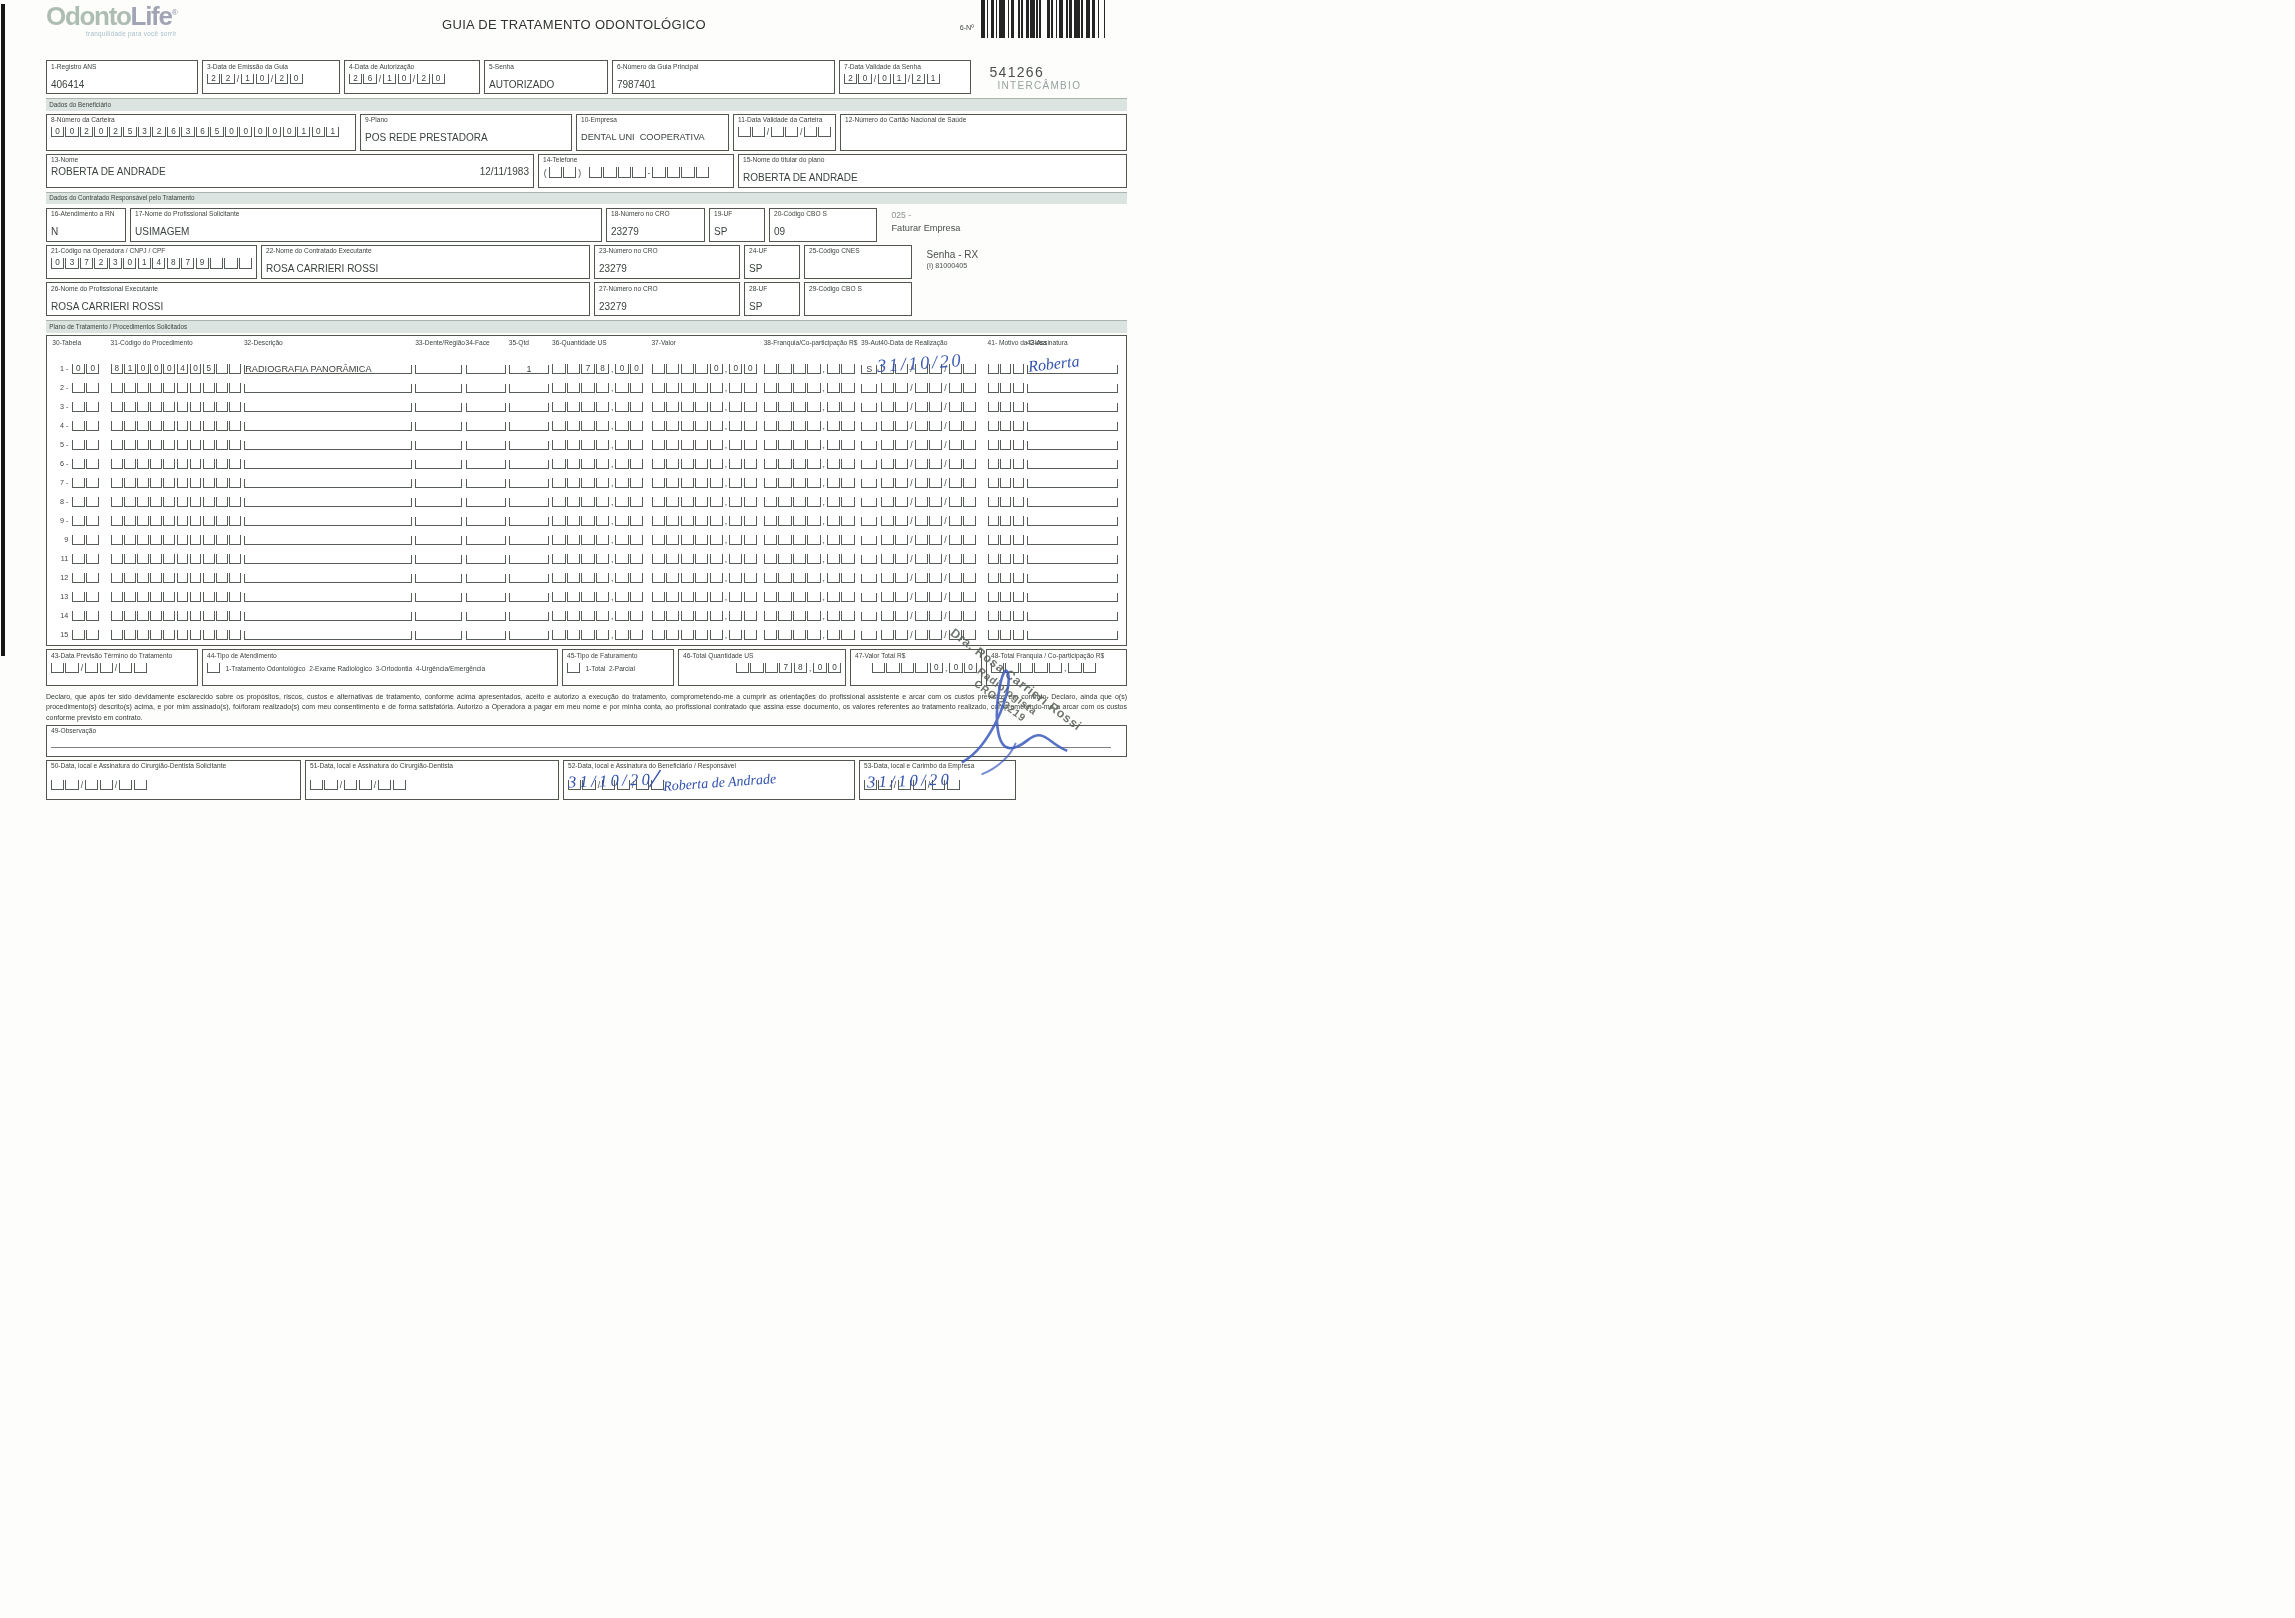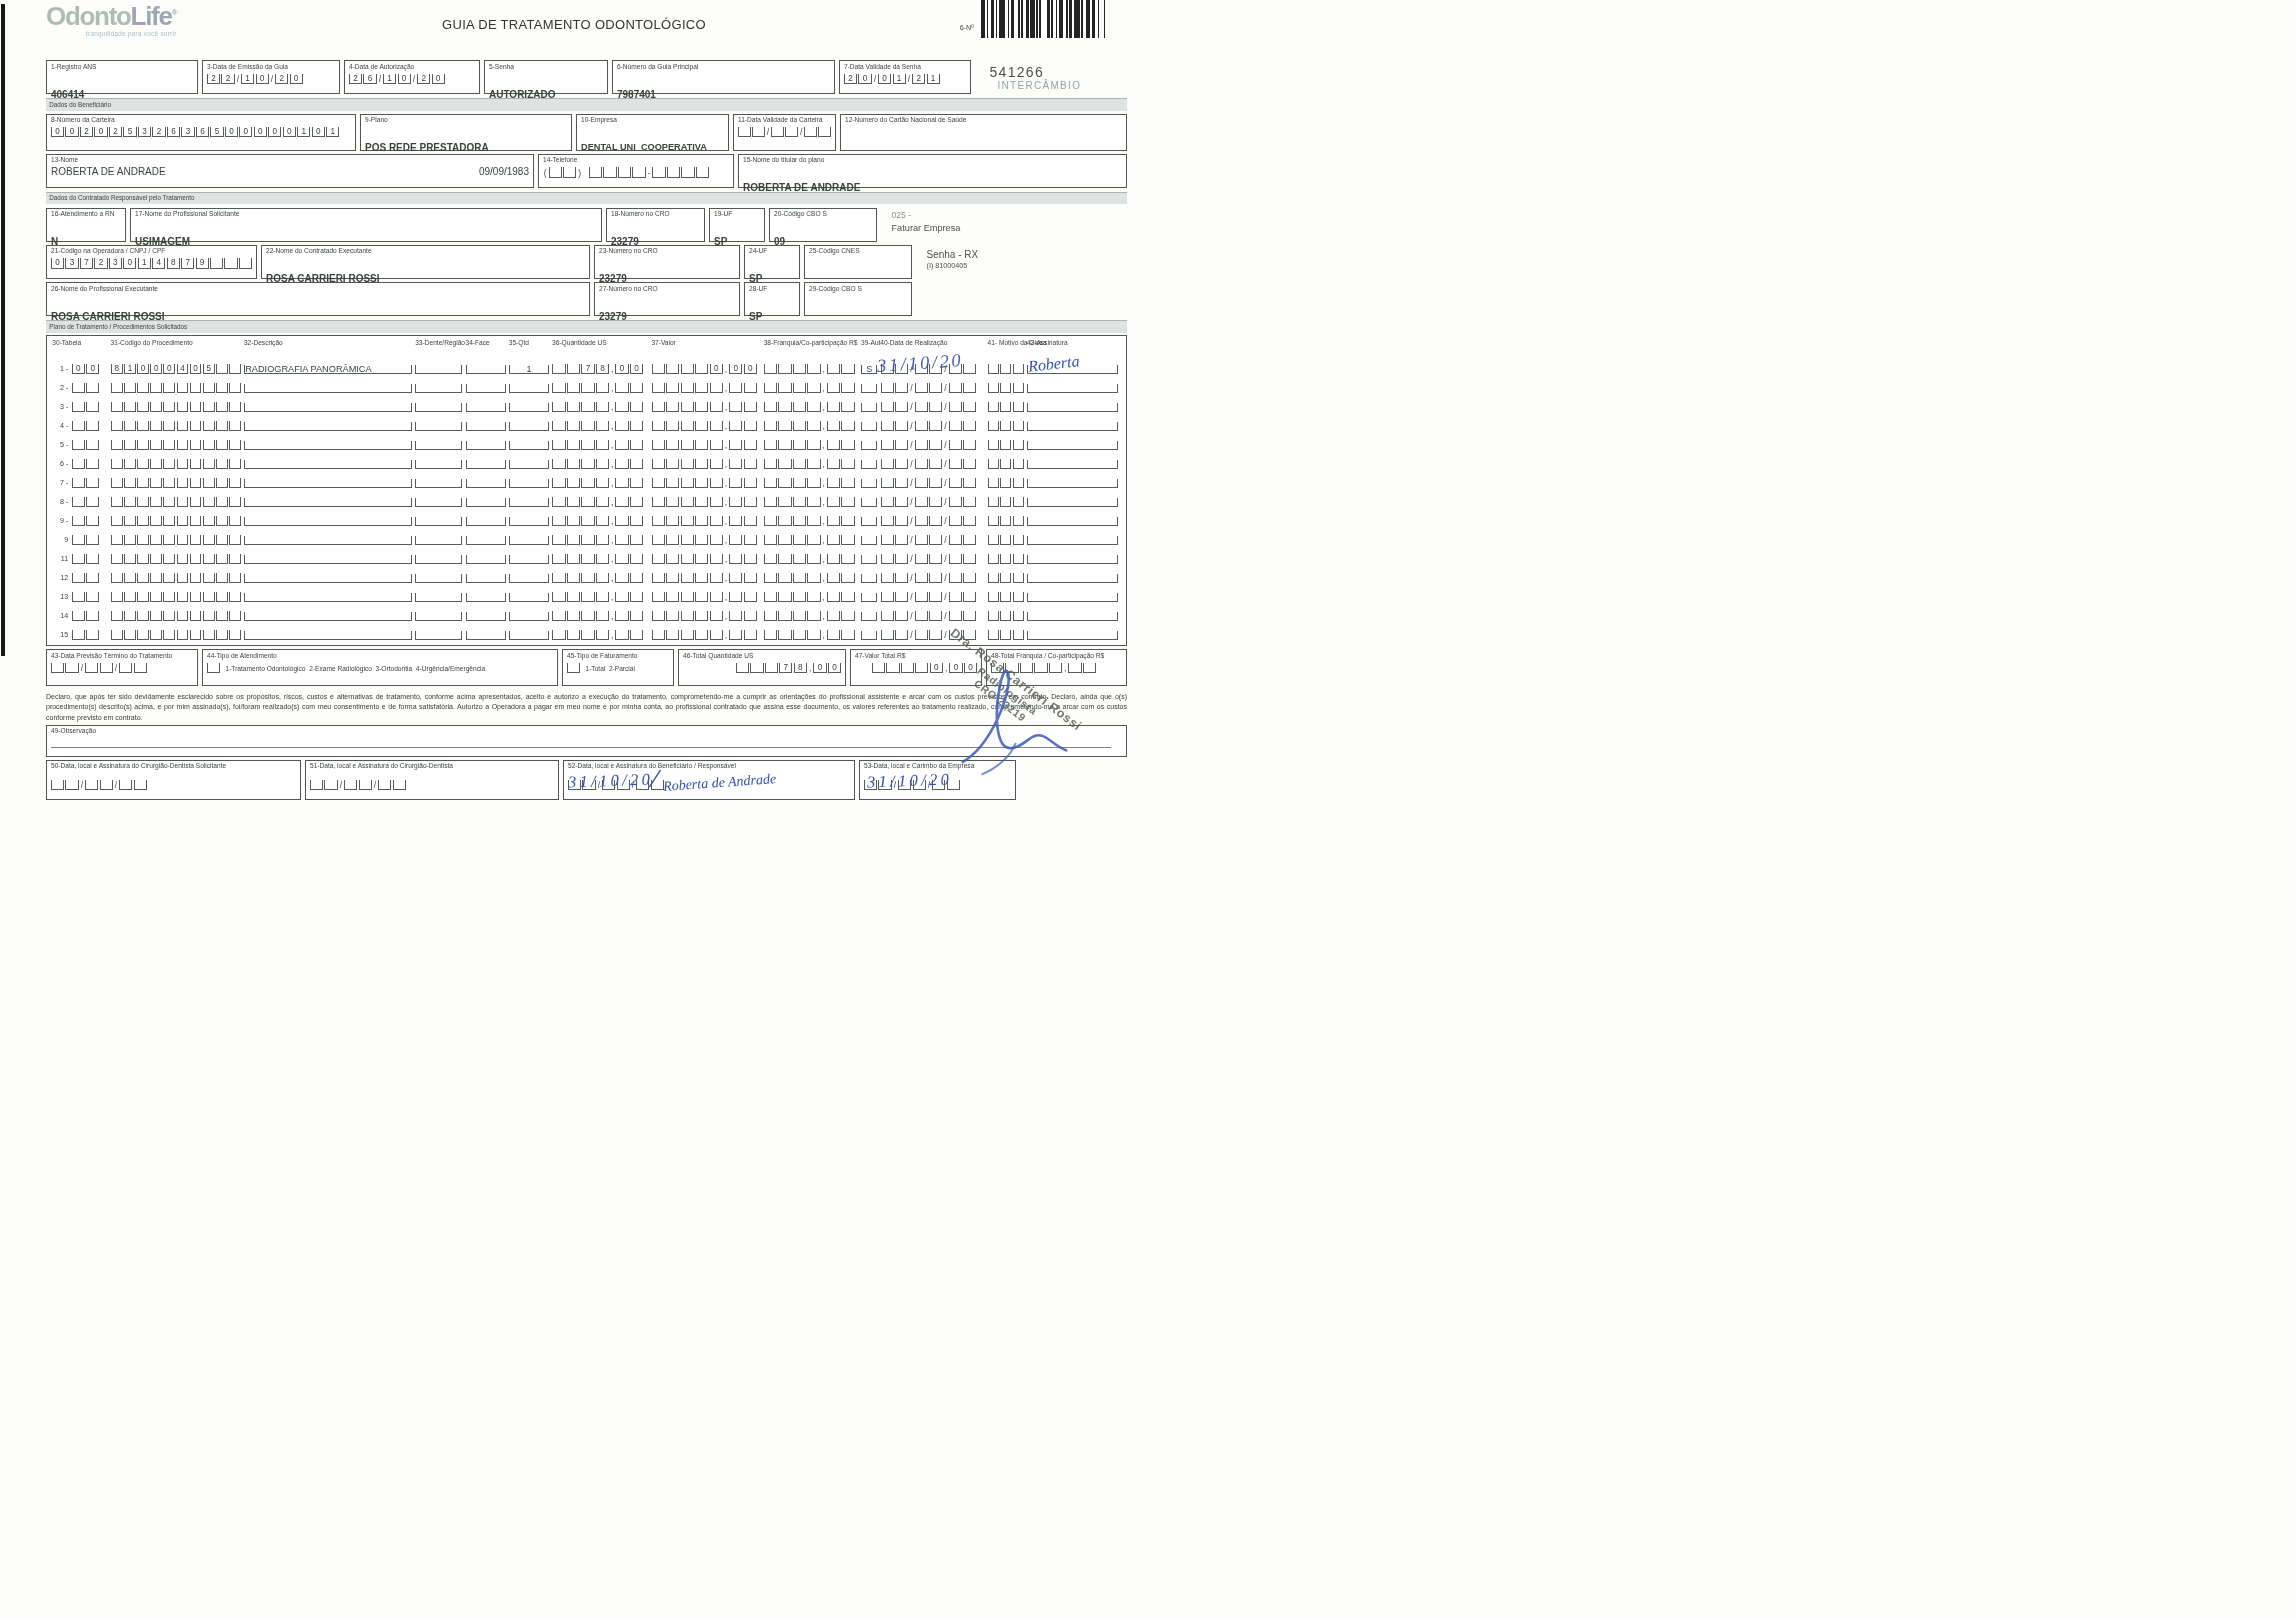--- a/index.html
+++ b/index.html
@@ -18,21 +18,21 @@
   .bc-area{position:absolute;right:40px;top:-2.6px;display:flex;align-items:center;gap:6.6px;}
   .bc-lbl{font-size:7.2px;color:#454b46;margin-top:20px;}
   .barcode{display:flex;height:41px;align-items:stretch;}
   .bbar{background:#242424;}
   .bspace{background:transparent;}
   .form{margin:0 21px 0 46px;width:1081px;position:relative;}
   .frow{display:flex;gap:4px;margin-top:3.3px;align-items:stretch;}
   .box{border:1.3px solid #51574f;background:#fff;padding:1.3px 4px 2px;box-sizing:border-box;position:relative;height:34px;}
   .box.tall{height:37px;}
   .lbl{font-size:6.6px;color:#39423c;white-space:nowrap;}
-  .val{font-size:10px;color:#3a423c;margin-top:19px;white-space:pre;font-weight:bold;}
+  .val{font-size:10px;color:#3a423c;margin-top:9px;white-space:pre;}
   .val-row{display:flex;justify-content:space-between;align-items:flex-end;margin-top:2.6px;}
   .val-row .d{font-size:10px;color:#3a423c;}
   .comb{display:flex;align-items:flex-end;gap:1.3px;margin-top:4px;}
   .comb .c{width:11.2px;height:9.2px;border:1.3px solid #565c56;border-top:none;font-size:8.2px;line-height:9.2px;text-align:center;color:#3a423c;}
   .comb .lit{font-size:8.6px;color:#454b46;line-height:10px;padding:0 0.7px;}
   .comb .sp{width:4.6px;}
   .secbar{height:10px;background:#dbe4e0;font-size:6.3px;color:#39423c;padding:1.3px 3.3px 0;margin-top:4px;border-top:0.7px solid #aab4ad;}
   .gnum{flex:1;padding:4px 0 0 14.5px;}
   .gn{font-size:14px;color:#4a504b;letter-spacing:1.3px;}
   .go{font-size:10px;color:#94a3a0;letter-spacing:1.3px;margin-left:8px;}
@@ -248,21 +248,21 @@
         <div class="lbl">12-Número do Cartão Nacional de Saúde</div>
         <div class="val"></div>
       </div>
     </div>
 
     <div class="frow">
       <div class="box" style="width:488px">
         <div class="lbl">13-Nome</div>
         <div class="val-row">
           <span class="d">ROBERTA DE ANDRADE</span>
-          <span class="d">09/09/1983</span>
+          <span class="d">12/11/1983</span>
         </div>
       </div>
       <div class="box" style="width:196px">
         <div class="lbl">14-Telefone</div>
         <div class="comb">
             <span class="lit">(</span>
             <span class="c"></span>
             <span class="c"></span>
             <span class="lit">)</span>
             <span class="sp"></span>

